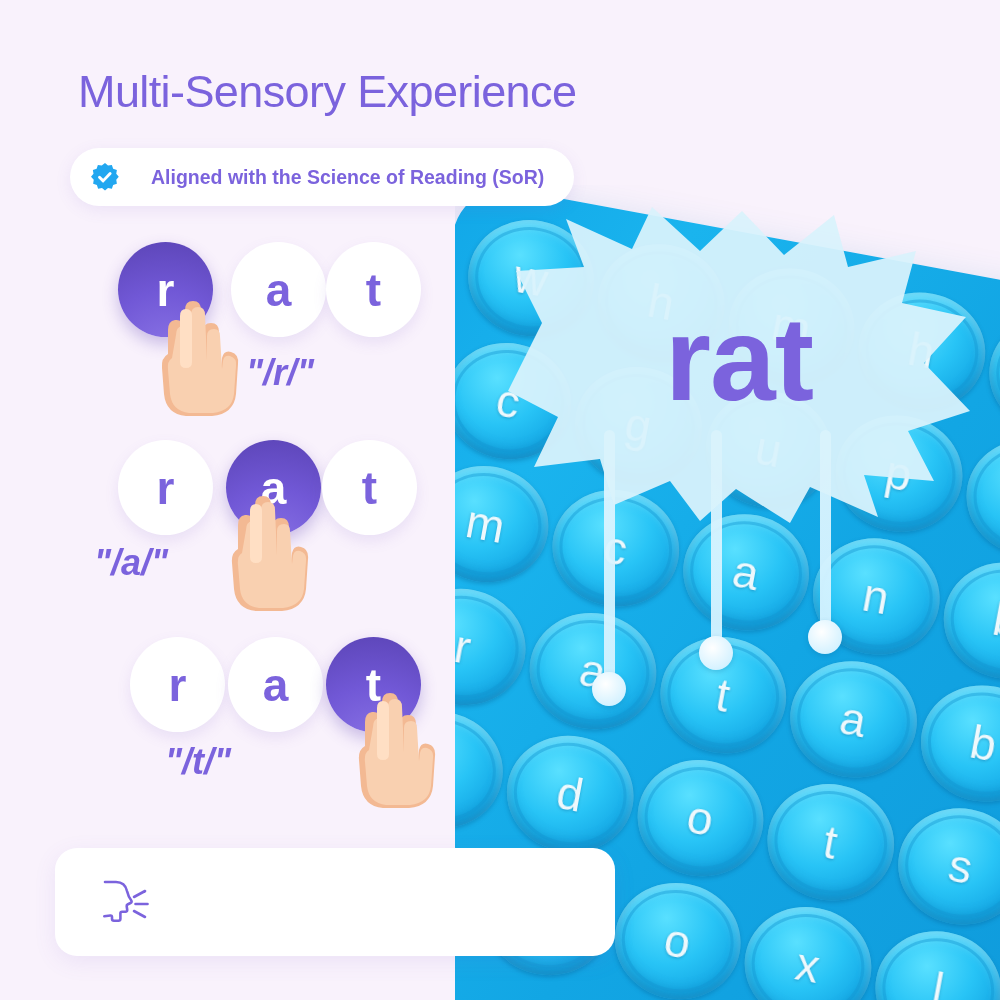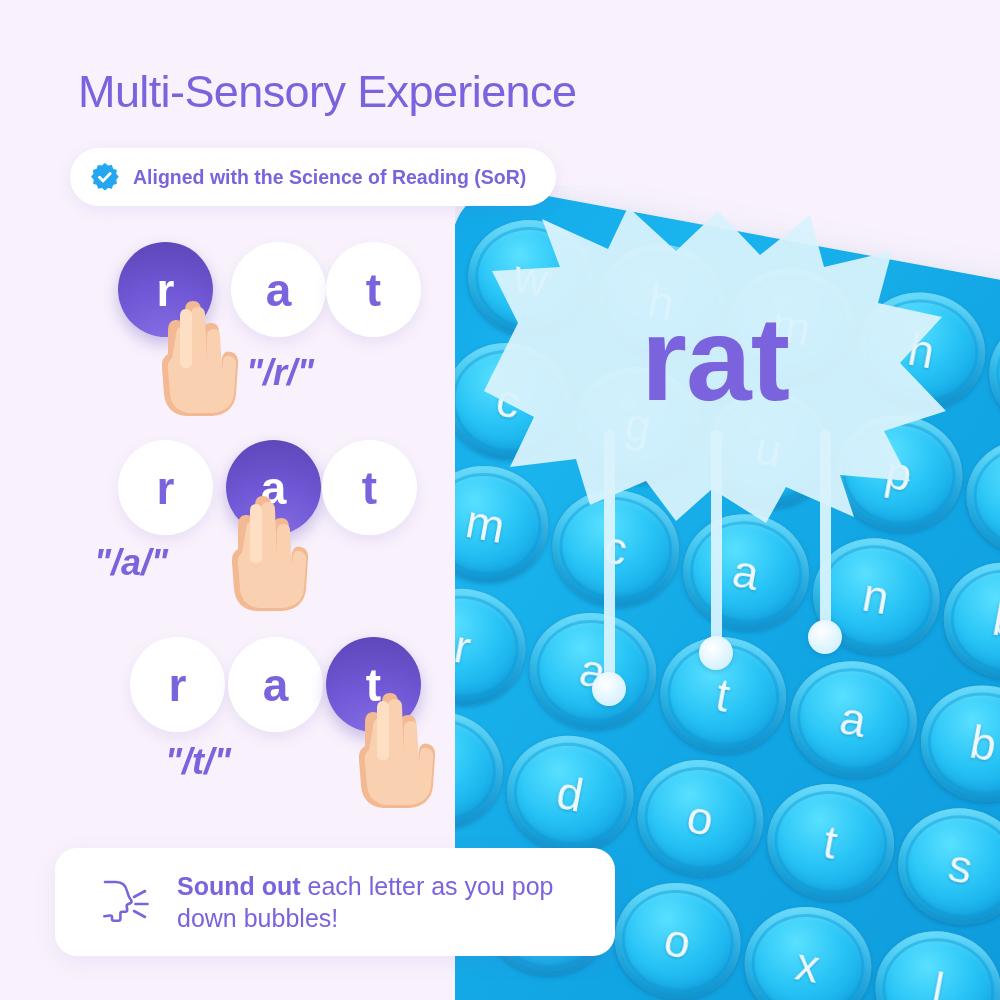--- a/index.html
+++ b/index.html
@@ -56,21 +56,21 @@
     font-size: 46px; font-weight: 400;
     color: rgba(255,255,255,.92);
     text-shadow: 0 1px 3px rgba(10,100,150,.45);
     letter-spacing: .5px;
     filter: blur(.35px);
   }
 
   
   #burst {
     position: absolute;
-    left: 480px; top: 205px;
+    left: 504px; top: 205px;
     width: 470px; height: 320px;
     z-index: 4;
     pointer-events: none;
   }
   #burst svg { width: 100%; height: 100%; display: block; }
   #burst-word {
     position: absolute;
     left: 0; top: 0; width: 470px; height: 320px;
     display: flex; align-items: center; justify-content: center;
     font-size: 118px; font-weight: 700;
@@ -104,21 +104,21 @@
   }
 
   #sor-badge {
     position: absolute;
     left: 70px; top: 148px;
     height: 58px;
     background: #ffffff;
     border-radius: 30px;
     display: flex; align-items: center;
     padding: 0 30px 0 20px;
-    gap: 13px;
+    gap: 31px;
     box-shadow: 0 4px 16px rgba(120,90,200,.10);
     z-index: 6;
   }
   #sor-badge .vtxt {
     font-size: 19.5px; font-weight: 600; color: #7b63dd;
     white-space: nowrap;
   }
   .verified-icon { width: 30px; height: 30px; display: block; }
 
   .seq-row { position: absolute; z-index: 6; }
@@ -353,16 +353,13 @@
   <span class="ico">
     <svg viewBox="0 0 58 58" aria-hidden="true">
       <g fill="none" stroke="#7b63dd" stroke-width="2.6" stroke-linecap="round" stroke-linejoin="round">
         <path d="M8 9 h11 q9 0 11 9 q1.5 6 4 9 q1.5 2 -0.5 3 l-3 1.5 q-1 .5 -.8 1.8 l.5 3.4 q.3 2 -1.8 2 h-3.4 q-1.6 0 -1.6 1.6 v5.4 q0 2 -2 2 h-4.4 q-2 0 -2 -2 v-1.8 q0 -1.6 -1.7 -1.4 l-6 .8"></path>
         <path d="M37 24 l11 -6"></path>
         <path d="M38.5 31 h12"></path>
         <path d="M37 38 l11 6"></path>
       </g>
     </svg>
   </span>
-  <div class="txt">
-    <b>Sound out</b><span> each letter as you pop down bubbles!</span>
-  </div>
 </div>
 
 </body></html>

